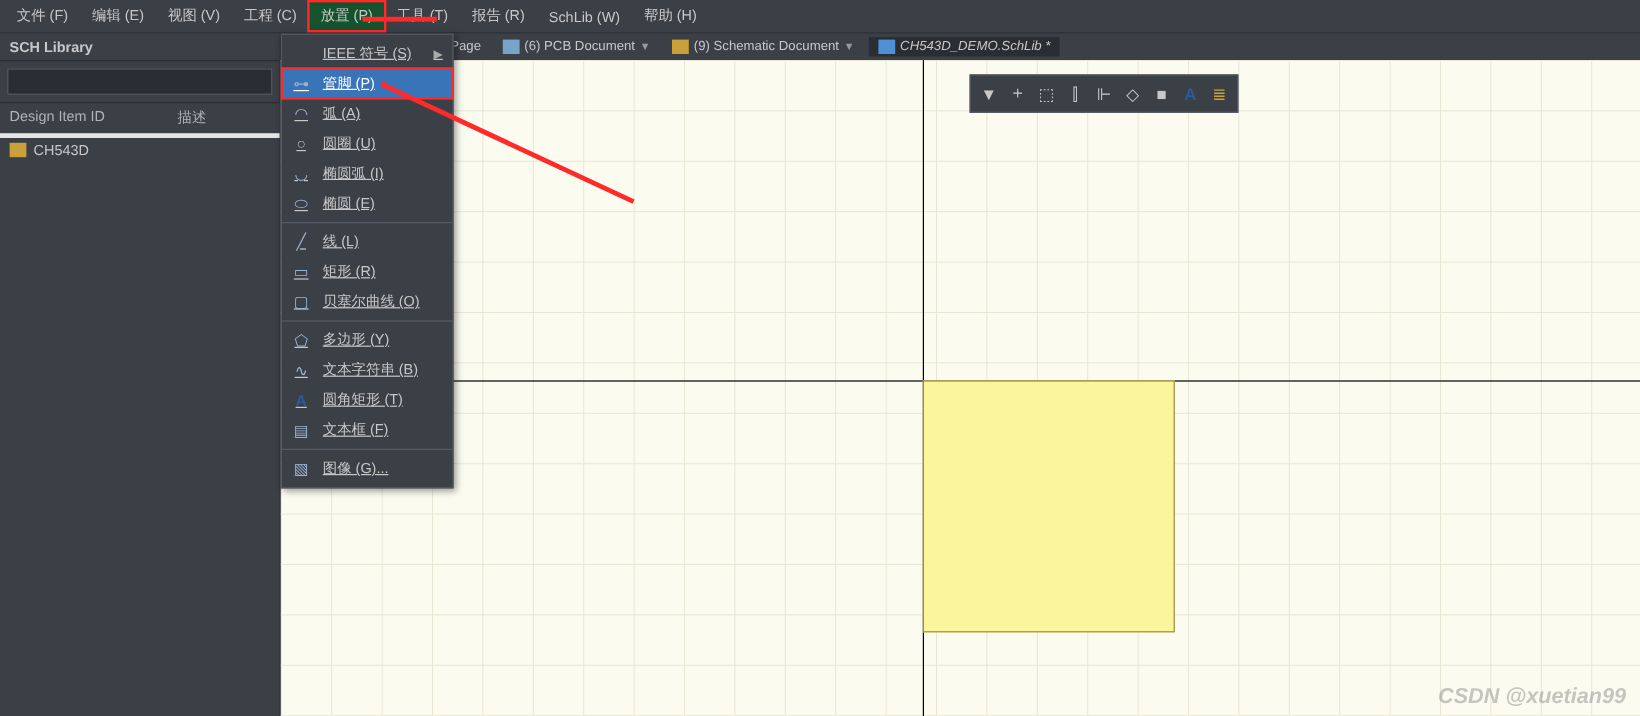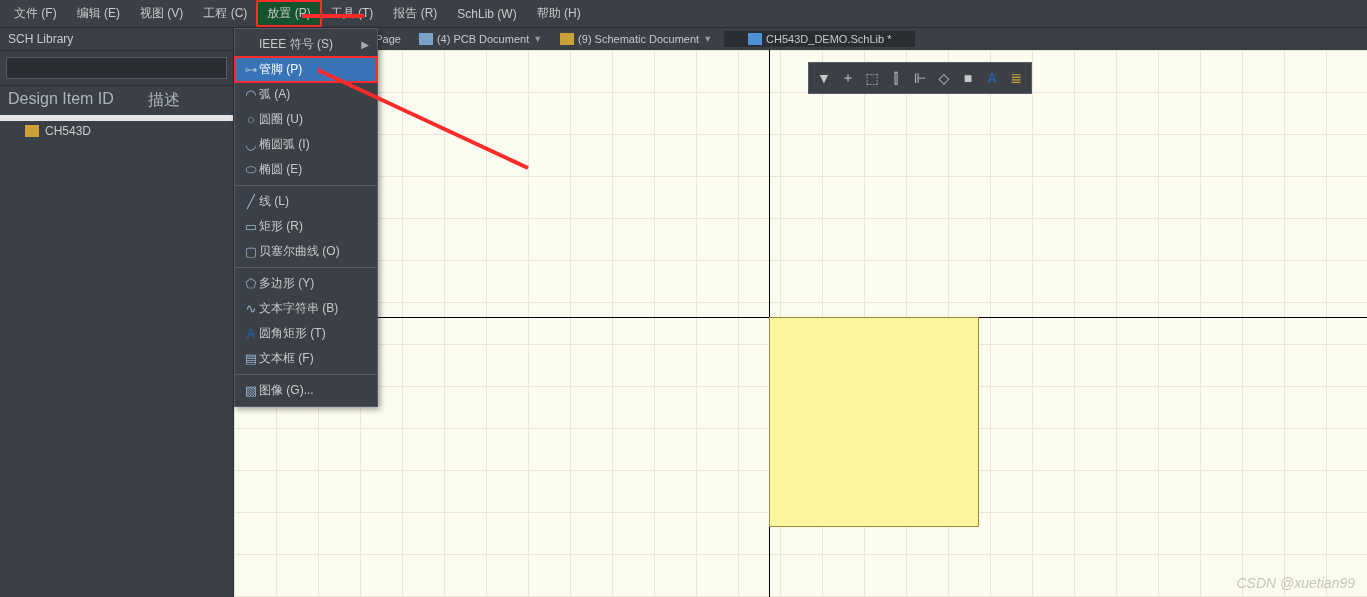--- a/index.html
+++ b/index.html
@@ -6,38 +6,38 @@
 body { width: 1367px; height: 597px; background: #3b3f46; color: #c8c8c8; font-size: 12px; overflow: hidden; position: relative; }
 
 
 .menubar { display: flex; align-items: center; height: 28px; padding: 0 4px; background: #3b3f46; border-bottom: 1px solid #2a2d32; }
 .menu-item { padding: 4px 10px; cursor: pointer; white-space: nowrap; }
 .menu-item.highlighted { background: #14532d; outline: 2px solid #ff2a2a; outline-offset: -1px; }
 
 
 .tabbar { display: flex; align-items: center; height: 22px; background: #3b3f46; padding-left: 360px; gap: 6px; }
 .tabbar .doc { display: flex; align-items: center; gap: 4px; font-size: 11px; color: #c8c8c8; padding: 0 6px; }
-.tabbar .doc.active { background: #2a2d32; padding: 2px 24px; }
+.tabbar .doc.active { background: #2a2d32; padding: 2px 8px; font-style: italic; }
 .tabbar .ico { width: 14px; height: 12px; background: #7aa3c9; display: inline-block; }
 .tabbar .ico.y { background: #c9a03a; }
 .tabbar .drop { font-size: 9px; color: #999; }
 
 
 .sidebar { position: absolute; left: 0; top: 28px; bottom: 0; width: 234px; background: #3b3f46; border-right: 1px solid #2a2d32; }
-.panel-title { background: #3b3f46; color: #c8c8c8; font-weight: normal; padding: 4px 8px; font-size: 12px; border-bottom: 1px solid #2a2d32; }
+.panel-title { background: #3b3f46; color: #c8c8c8; font-weight: bold; padding: 4px 8px; font-size: 12px; border-bottom: 1px solid #2a2d32; }
 .search-row { padding: 6px; }
 .search-row input { width: 100%; background: #2a2d32; border: 1px solid #555b64; color: #ccc; padding: 3px 6px; font-size: 12px; }
-.list-head { display: flex; padding: 4px 8px; background: #3b3f46; color: #aeb4bb; font-size: 16px; border-top: 1px solid #2a2d32; border-bottom: 6px solid #e5e5e5; }
+.list-head { display: flex; padding: 4px 8px; background: #3b3f46; color: #aeb4bb; font-size: 12px; border-top: 1px solid #2a2d32; border-bottom: 4px solid #e5e5e5; }
 .list-head .c1 { width: 140px; }
-.list-row { display: flex; align-items: center; padding: 3px 25px; }
+.list-row { display: flex; align-items: center; padding: 3px 8px; }
 .list-row .icon { width: 14px; height: 12px; background: #c9a03a; margin-right: 6px; }
 
 
 .dropdown { position: absolute; left: 234px; top: 28px; width: 144px; background: #3b3f46; border: 1px solid #555b64; box-shadow: 2px 2px 6px rgba(0,0,0,0.4); z-index: 5; padding: 3px 0; }
-.dd-item { display: flex; align-items: center; padding: 4px 8px; cursor: pointer; white-space: nowrap; }
+.dd-item { display: flex; align-items: center; padding: 4px 8px; gap: 10px; cursor: pointer; white-space: nowrap; text-decoration: underline; }
 .dd-item.sel { background: #3a74b8; color: #fff; outline: 2px solid #ff2a2a; outline-offset: -1px; }
 .dd-item .dd-ico { width: 16px; height: 16px; display: flex; align-items: center; justify-content: center; color: #9ab4d0; font-size: 13px; }
 .dd-item .arrow { margin-left: auto; font-size: 10px; color: #aaa; }
 .dd-sep { height: 1px; background: #555b64; margin: 3px 0; }
 
 
 .canvas { position: absolute; left: 234px; top: 50px; right: 0; bottom: 0; background: #fcfbf0;
   background-image:
     linear-gradient(#e8e6d4 1px, transparent 1px),
     linear-gradient(90deg, #e8e6d4 1px, transparent 1px);
@@ -49,21 +49,21 @@
 .yellow-box { position: absolute; left: 535px; top: 267px; width: 210px; height: 210px; background: #fbf69e; border: 1px solid #9b8c3e; }
 
 
 .float-tb { position: absolute; top: 12px; left: 574px; background: #3b3f46; display: flex; gap: 2px; padding: 4px; border: 1px solid #555b64; }
 .float-tb .tb-btn { width: 22px; height: 22px; display: flex; align-items: center; justify-content: center; color: #c8c8c8; font-size: 14px; }
 
 
 .arrow-ann { position: absolute; left: 318px; top: 68px; z-index: 6; pointer-events: none; }
 
 
-.wm { position: absolute; right: 12px; bottom: 6px; color: rgba(130,130,130,0.45); font-size: 14px; font-style: italic; }
+.wm { position: absolute; right: 12px; bottom: 6px; color: rgba(130,130,130,0.45); font-size: 18px; font-style: italic; font-weight: bold; }
 
 
 .red-strike { position: absolute; left: 302px; top: 14px; width: 62px; height: 4px; background: #ff2a2a; z-index: 2; pointer-events: none; }
 </style>
 </head>
 <body>
 
 <div class="menubar">
   <div class="menu-item">文件 (F)</div>
   <div class="menu-item">编辑 (E)</div>
@@ -76,21 +76,21 @@
   <div class="menu-item">帮助 (H)</div>
 </div>
 <div class="red-strike"></div>
 
 <div class="tabbar">
   <div class="doc">
     <span>e Page</span>
   </div>
   <div class="doc">
     <span class="ico"></span>
-    <span>(4) PCB Document</span>
+    <span>(6) PCB Document</span>
     <span class="drop">▼</span>
   </div>
   <div class="doc">
     <span class="ico y"></span>
     <span>(9) Schematic Document</span>
     <span class="drop">▼</span>
   </div>
   <div class="doc active">
     <span class="ico" style="background:#4f8fd6"></span>
     <span>CH543D_DEMO.SchLib *</span>

